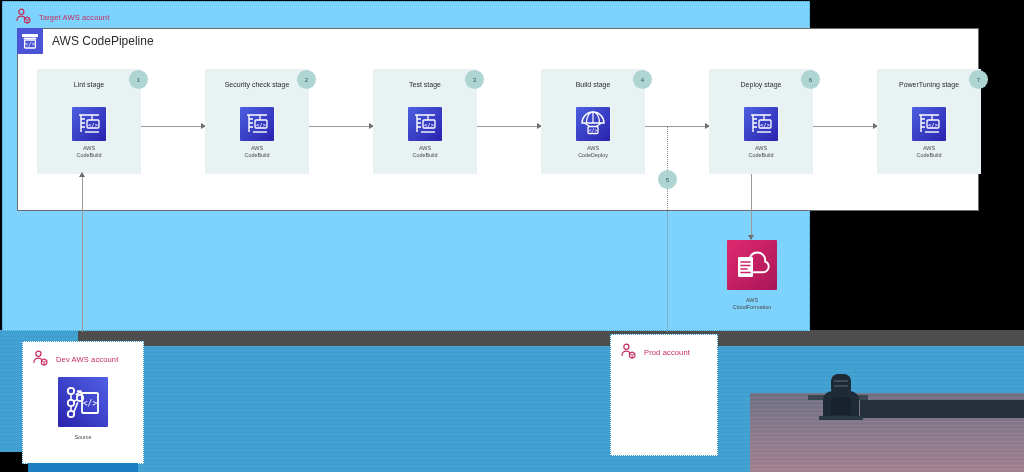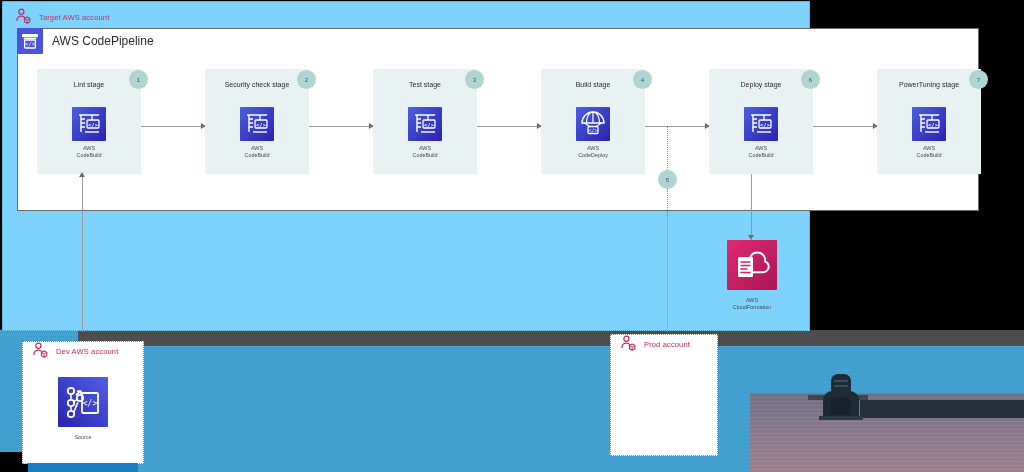--- a/index.html
+++ b/index.html
@@ -261,21 +261,21 @@
   }
 
   
   .acct-card {
     position: absolute;
     background: #ffffff;
     border: 1px dotted #3f9fd0;
     box-sizing: border-box;
   }
   .acct-card .acct-head {
-    left: 9px; top: 0; justify-content: space-between;
+    left: 9px; top: 8px; justify-content: space-between;
   }
   .node-center {
     position: absolute;
     left: 50%;
     transform: translateX(-50%);
     text-align: center;
   }
   .node-caption {
     margin-top: 3px;
     font-size: 5.4px;

